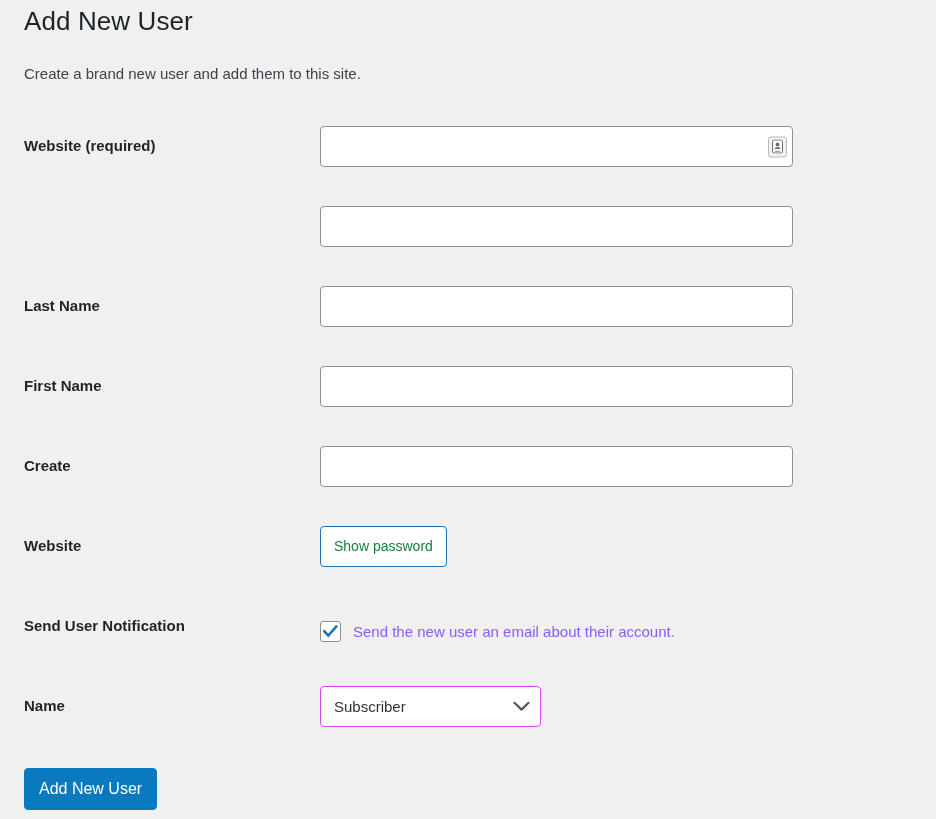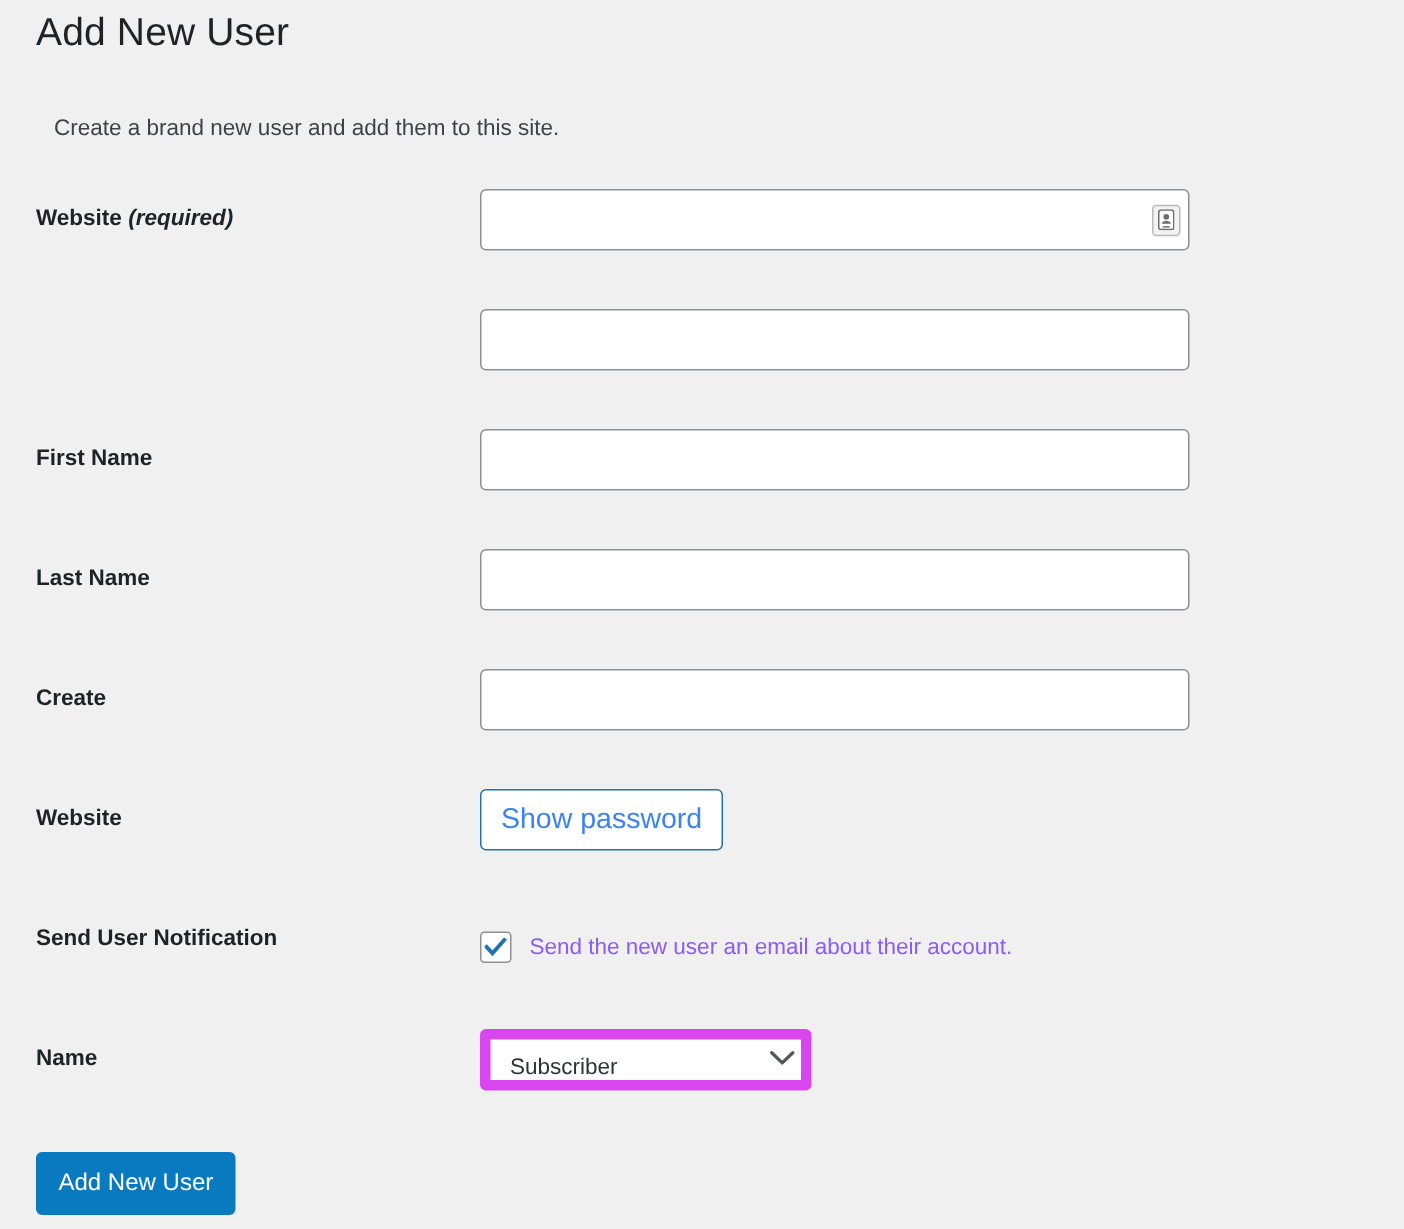--- a/index.html
+++ b/index.html
@@ -36,21 +36,21 @@
     margin: 0;
   }
   .page-subtitle {
     position: absolute;
     left: 24px;
     top: 63px;
     font-size: 15px;
     font-weight: 400;
     color: #3c434a;
     line-height: 22px;
-    margin: 12px;
+    margin: 0;
   }
 
   
   .form-table {
     position: absolute;
     left: 0;
     top: 126px;
     width: 936px;
   }
   .form-row {
@@ -62,21 +62,20 @@
     left: 24px;
     top: 10px;
     width: 280px;
     font-size: 15px;
     font-weight: 700;
     color: #1d2327;
     line-height: 20px;
   }
   .row-label .req {
     font-weight: 700;
-    font-style: italic;
     color: #1d2327;
   }
   .row-field {
     position: absolute;
     left: 320px;
     top: 0;
   }
 
   
   .text-input {
@@ -119,23 +118,23 @@
   .btn-secondary {
     display: inline-flex;
     align-items: center;
     justify-content: center;
     height: 41px;
     padding: 0 13px;
     background: #f6f7f7;
     background: #ffffff;
     border: 1px solid #2271b1;
     border-radius: 4px;
-    color: #3b82f6;
-    font-family: "Liberation Sans", sans-serif;
-    font-size: 19px;
+    color: #15803d;
+    font-family: "Liberation Sans", sans-serif;
+    font-size: 14px;
     line-height: 39px;
     cursor: pointer;
     white-space: nowrap;
   }
 
   
   .check-line {
     display: flex;
     align-items: center;
     height: 41px;
@@ -166,25 +165,25 @@
   
   .select-wrap {
     position: relative;
     width: 221px;
     height: 41px;
   }
   .select-box {
     width: 221px;
     height: 41px;
     background: #ffffff;
-    border: 7px solid #d946ef;
+    border: 1px solid #d946ef;
     border-radius: 4px;
     padding: 0 32px 0 13px;
     display: flex;
-    align-items: flex-end;
+    align-items: center;
     font-family: "Liberation Sans", sans-serif;
     font-size: 15px;
     color: #2c3338;
     cursor: pointer;
   }
   .select-chevron {
     position: absolute;
     right: 11px;
     top: 50%;
     transform: translateY(-50%);
@@ -244,30 +243,30 @@
 
     <div class="form-row">
       <div class="row-field">
         <div class="input-wrap">
           <input class="text-input" type="email" value="" style="">
         </div>
       </div>
     </div>
 
     <div class="form-row">
+      <div class="row-label">Last Name</div>
+      <div class="row-field">
+        <div class="input-wrap">
+          <input class="text-input" type="text" value="" style="">
+        </div>
+      </div>
+    </div>
+
+    <div class="form-row">
       <div class="row-label">First Name</div>
-      <div class="row-field">
-        <div class="input-wrap">
-          <input class="text-input" type="text" value="" style="">
-        </div>
-      </div>
-    </div>
-
-    <div class="form-row">
-      <div class="row-label">Last Name</div>
       <div class="row-field">
         <div class="input-wrap">
           <input class="text-input" type="text" value="" style="">
         </div>
       </div>
     </div>
 
     <div class="form-row">
       <div class="row-label">Create</div>
       <div class="row-field">

